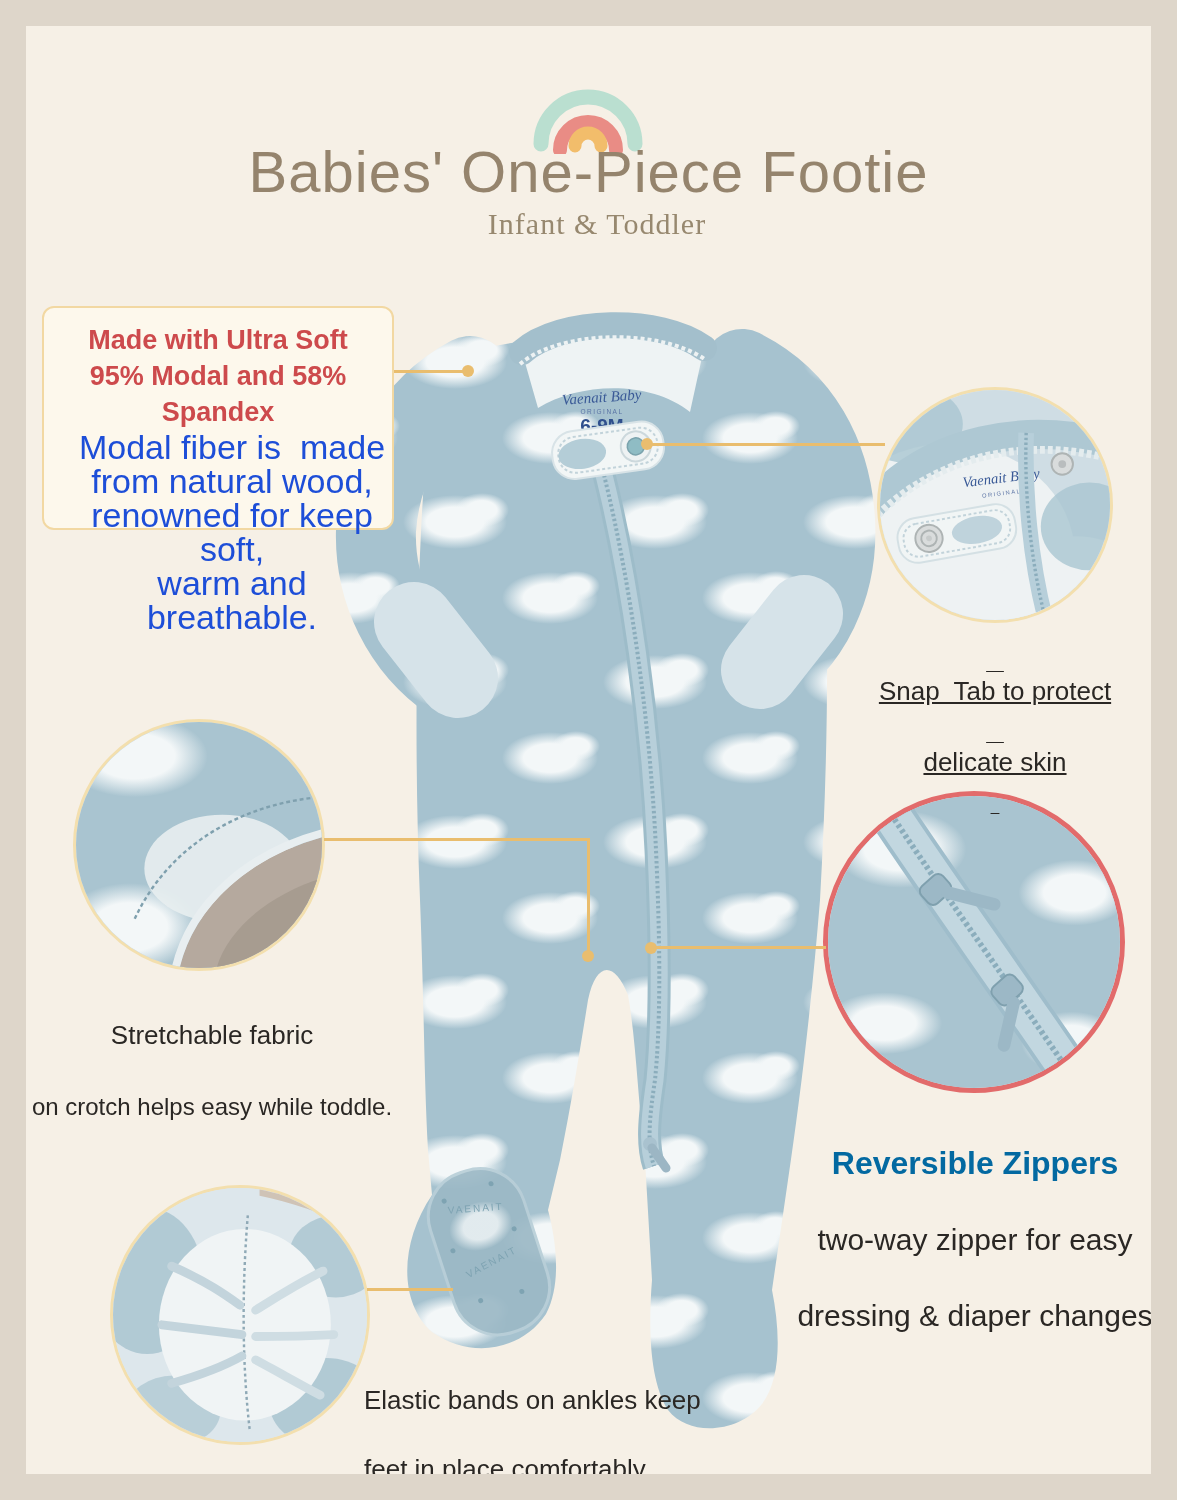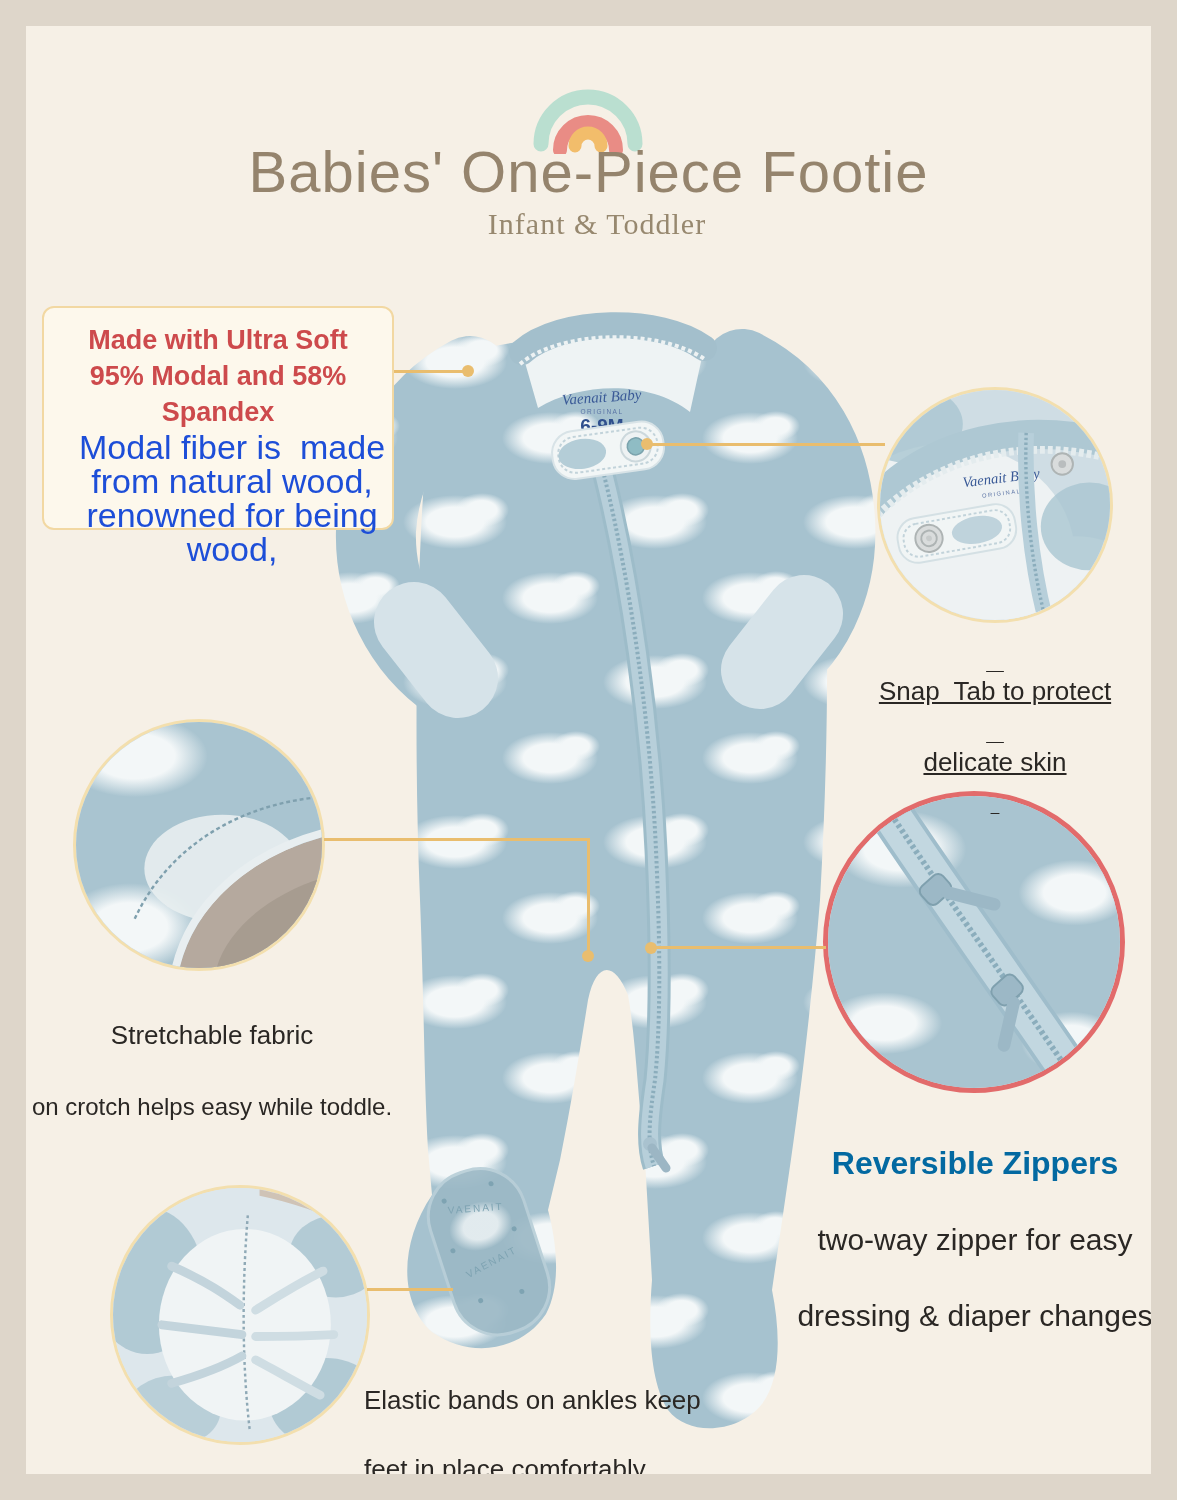--- a/index.html
+++ b/index.html
@@ -41,21 +41,22 @@
     <path d="M 48,88 A 13,13 0 0 1 74,88" fill="none" stroke="#f2bd6b" stroke-width="13" stroke-linecap="round"></path>
   </svg>
   <div class="title">Babies' One-Piece Footie</div>
   <div class="subtitle">Infant &amp; Toddler</div>
 
   <div class="material-box">
     <div class="hd">Made with Ultra Soft</div>
     <div class="hd">95% Modal and 58% Spandex</div>
     <div class="bd">Modal fiber is  made</div>
     <div class="bd">from natural wood,</div>
-    <div class="bd">renowned for being wood,</div>
+    <div class="bd">renowned for keep soft,</div>
+    <div class="bd">warm and breathable.</div>
   </div>
 
   <div class="line-h" style="left:392px;top:370px;width:78px;"></div>
   <div class="dot" style="left:462px;top:365px;"></div>
 
   <div class="dot" style="left:641px;top:438px;"></div>
   <div class="line-h" style="left:651px;top:443px;width:234px;"></div>
 
   <div class="line-h" style="left:324px;top:838px;width:266px;"></div>
   <div class="line-v" style="left:587px;top:838px;height:118px;"></div>

